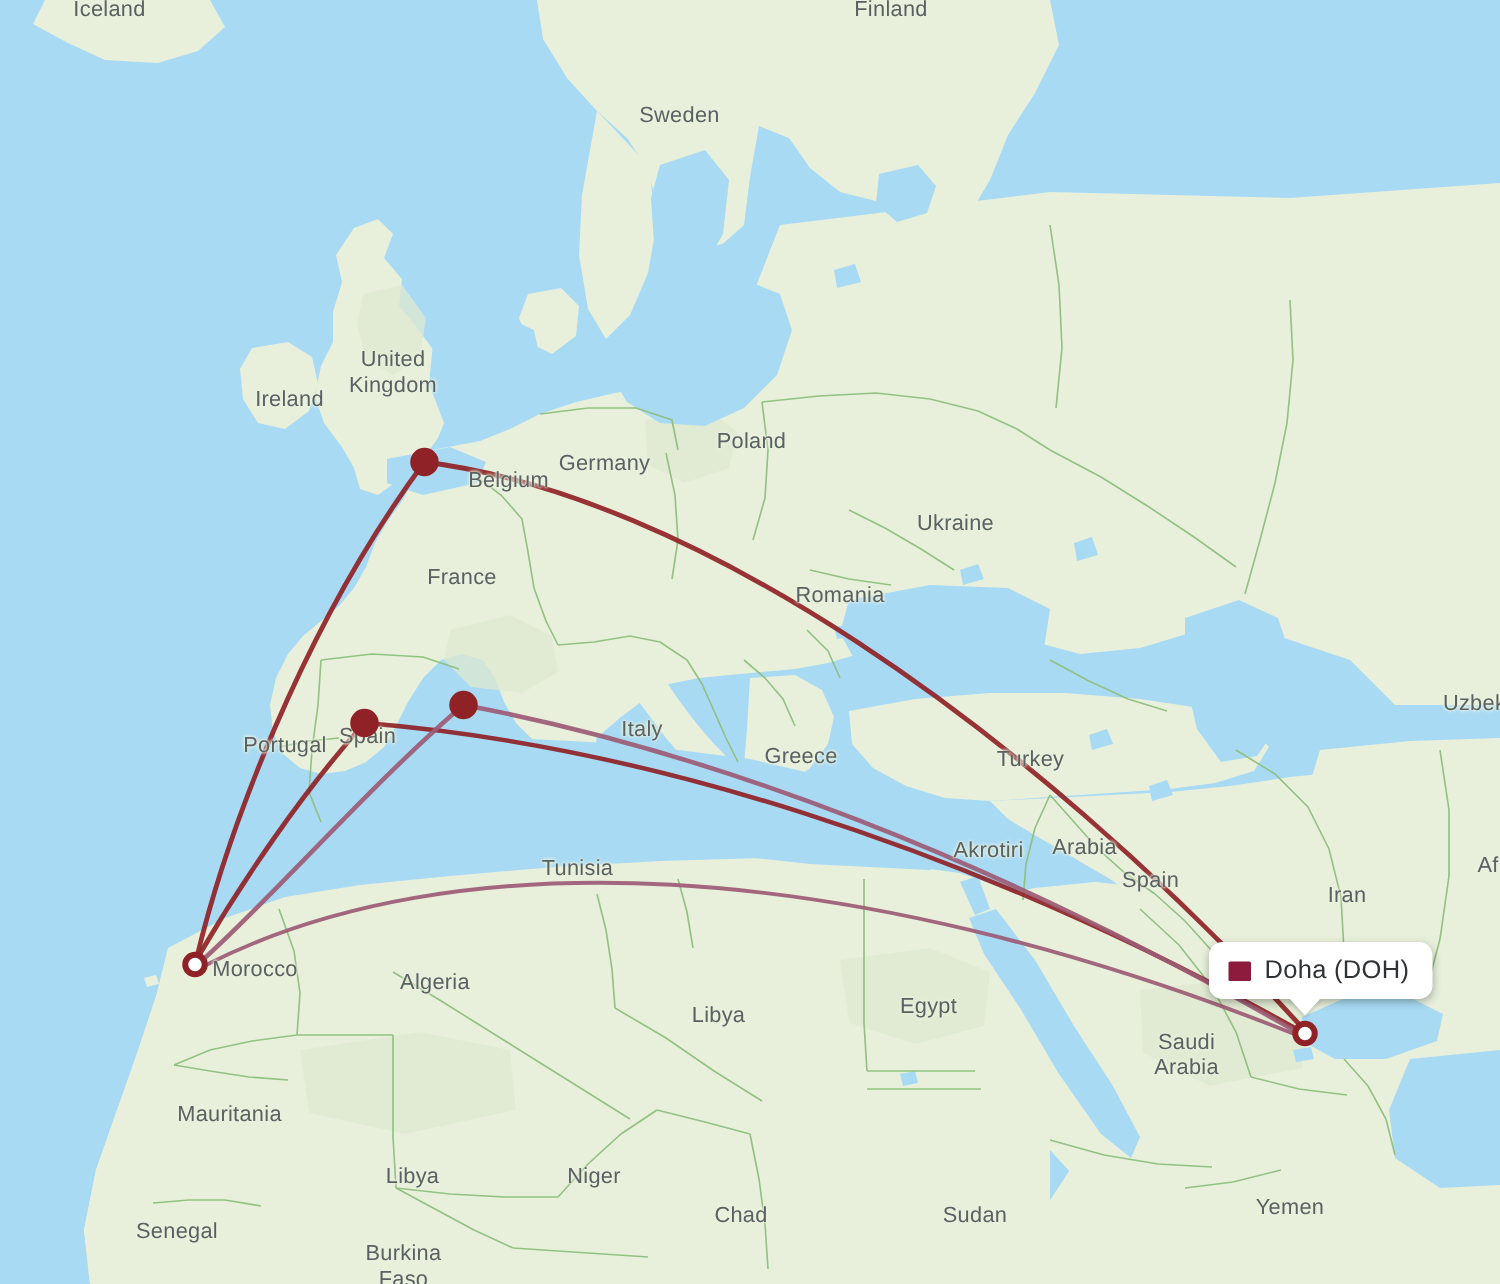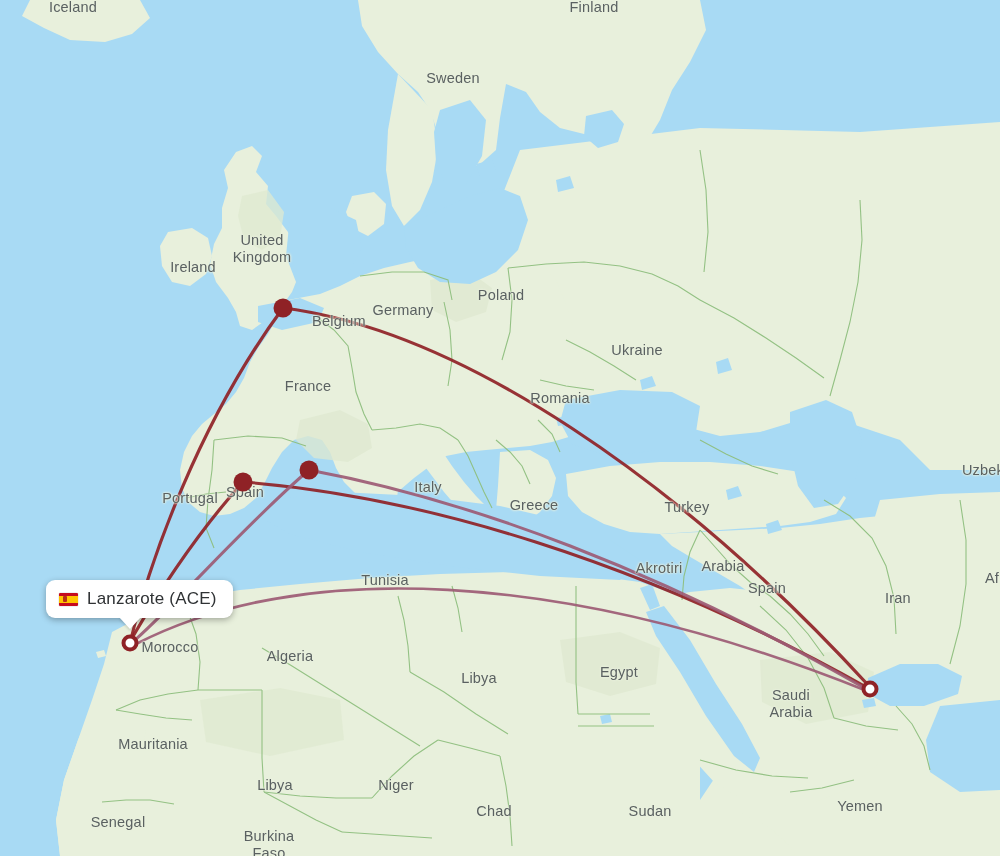--- a/index.html
+++ b/index.html
@@ -342,20 +342,20 @@
     </div>
 
   <div id="markers-layer">
       <div class="waypoint" style="left: 283px; top: 308px; width: 19px; height: 19px; background: rgb(143, 34, 38);"></div>
       <div class="waypoint" style="left: 243px; top: 482px; width: 19px; height: 19px; background: rgb(143, 34, 38);"></div>
       <div class="waypoint" style="left: 309px; top: 470px; width: 19px; height: 19px; background: rgb(143, 34, 38);"></div>
       <div class="endpoint" style="left: 130px; top: 643px; border-color: rgb(143, 34, 38);"></div>
       <div class="endpoint" style="left: 870px; top: 689px; border-color: rgb(143, 34, 38);"></div>
     </div>
 
-  <div class="tooltip" id="tooltip-origin" style="left: 46px; top: 580px;">
-    <span class="flag-es"></span>
-    <span class="tooltip-label">Lanzarote (ACE)</span>
-    <span class="tip-tail" style="left: 73px;"></span>
+
+  <div class="tooltip" id="tooltip-destination" style="left: 806px; top: 628px;">
+    <span class="flag-qa"></span>
+    <span class="tooltip-label">Doha (DOH)</span>
+    <span class="tip-tail" style="left: 53px;"></span>
   </div>
 
-
 </div>
 
 </body></html>

